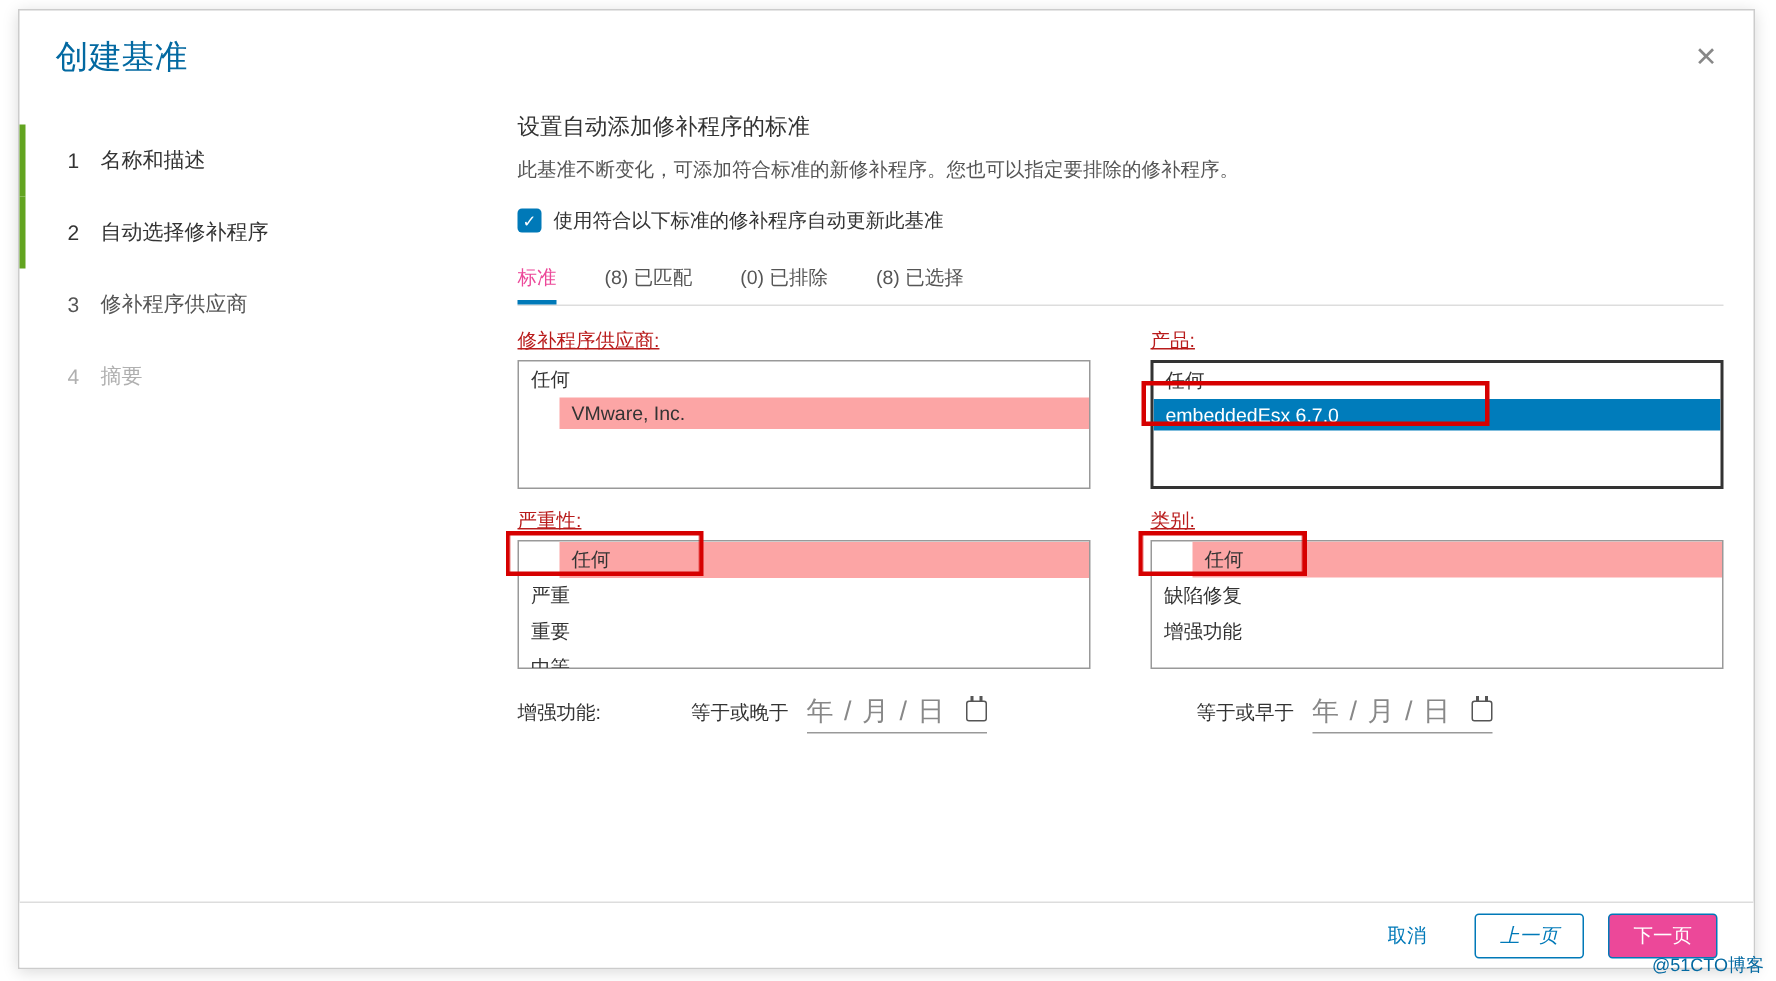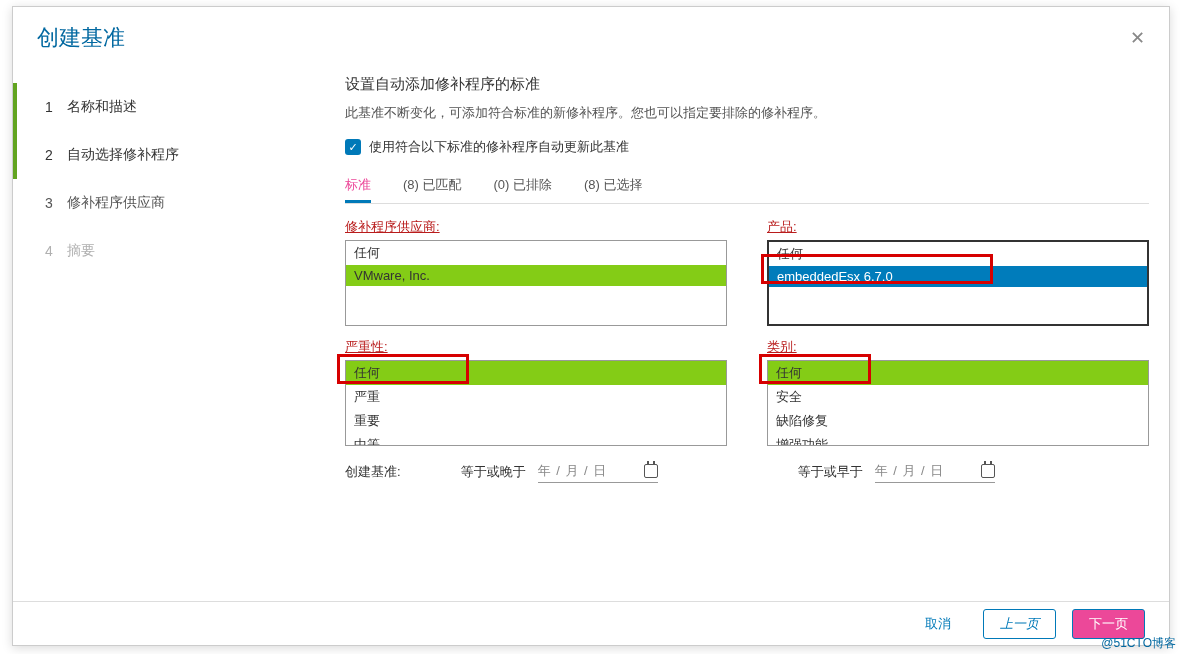--- a/index.html
+++ b/index.html
@@ -27,28 +27,28 @@
   .tab { padding: 6px 0; font-size: 13px; color:#555; cursor:pointer; border-bottom: 3px solid transparent; }
   .tab.active { color:#ec4899; border-bottom-color:#0079b8; font-weight:500; }
   .filter-grid { display:grid; grid-template-columns: 1fr 1fr; gap: 12px 40px; }
   .filter-block { }
   .filter-label { font-size:13px; color:#b91c1c; margin-bottom:4px;text-decoration:underline; }
   .listbox {
     border:1px solid #999; height: 86px; position:relative; background:#fff; overflow:hidden;
   }
   .listbox .items { height:100%; overflow-y:auto; }
   .listbox .item { padding: 3px 8px; font-size:13px; cursor:pointer; white-space:nowrap; }
-  .listbox .item.striped { background:#84cc16; }
+  .listbox .item.striped { background:#fca5a5;margin-left:27px; }
   .listbox .item.selected { background:#007cbb; color:#fff; }
   .red-outline-item {
     position:absolute; border:3px solid #d60000; pointer-events:none;
   }
   .date-row { display:flex; align-items:center; gap: 60px; margin-top: 14px; }
   .date-field { display:flex; align-items:center; gap: 12px; font-size:13px; color:#333; }
-  .date-input { display:flex; align-items:center; border-bottom:1px solid #999; padding: 2px 0; gap:10px; color:#888; font-size:13px; min-width:120px; justify-content:space-between; }
+  .date-input { display:flex; align-items:center; border-bottom:1px solid #999; padding: 2px 0; gap:10px; color:#888; font-size:18px; min-width:120px; justify-content:space-between; }
   .date-input .placeholder { letter-spacing:1px; }
   .footer {
     position:absolute; bottom:0; left:0; right:0; height:44px; display:flex; justify-content:flex-end; align-items:center;
     gap:16px; padding: 0 24px; border-top:1px solid #ddd; background:#fff;
   }
   .btn { height:30px; padding: 0 16px; font-size:13px; border-radius:3px; cursor:pointer; display:flex; align-items:center; }
   .btn-link { background:none; border:none; color:#0079b8; }
   .btn-outline { background:#fff; border:1px solid #0079b8; color:#0079b8;font-style:italic; }
   .btn-primary { background:#ec4899; border:1px solid #0079b8; color:#fff; }
   .watermark { position:absolute; right:8px; bottom:2px; color:#0369a1; font-size:12px; }
@@ -139,32 +139,31 @@
             </div>
           </div>
           <div class="red-outline-item" style="left:-8px; top:16px; width:132px; height:30px;"></div>
         </div>
 
         <div class="filter-block" style="position:relative;">
           <div class="filter-label">类别:</div>
           <div class="listbox">
             <div class="items">
               <div class="item striped">任何</div>
-              <div class="item">安全</div>
               <div class="item">缺陷修复</div>
               <div class="item">增强功能</div>
             </div>
           </div>
           <div class="red-outline-item" style="left:-8px; top:16px; width:112px; height:30px;"></div>
         </div>
 
       </div>
 
       <div class="date-row">
-        <span>创建基准:</span>
+        <span>增强功能:</span>
         <div class="date-field">
           <span>等于或晚于</span>
           <div class="date-input">
             <span class="placeholder">年 / 月 / 日</span>
             <span class="cal-icon"></span>
           </div>
         </div>
         <div class="date-field" style="margin-left:80px;">
           <span>等于或早于</span>
           <div class="date-input">

